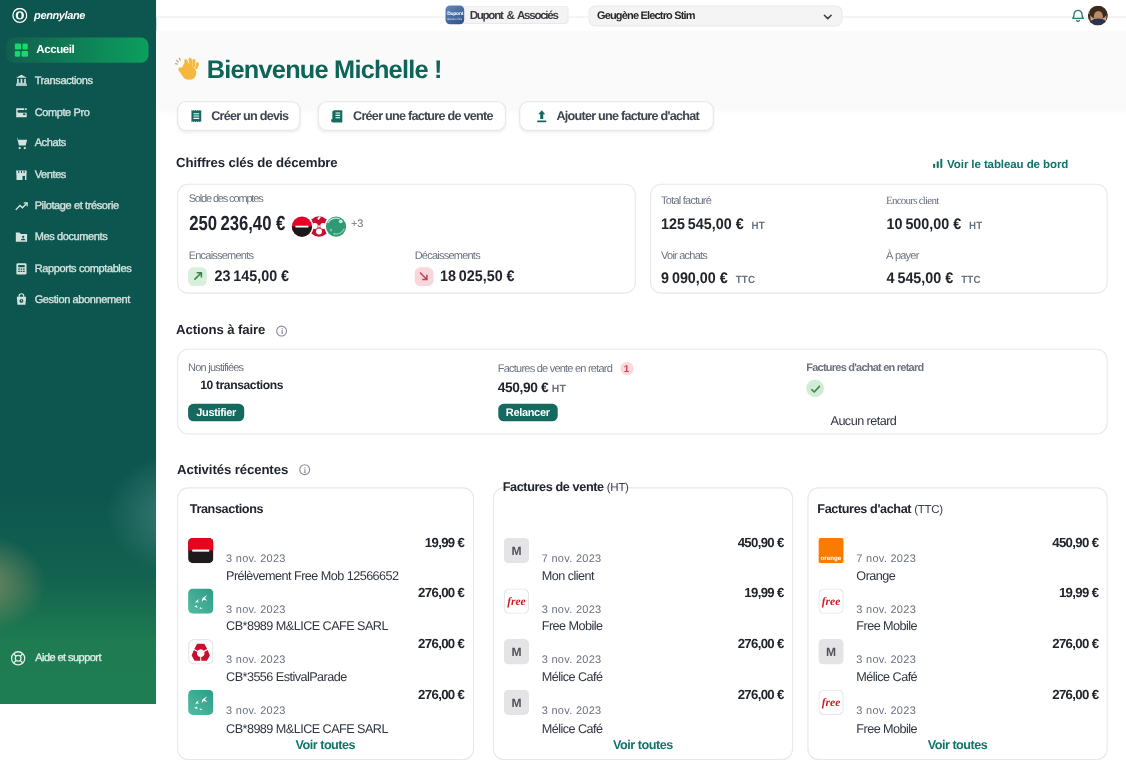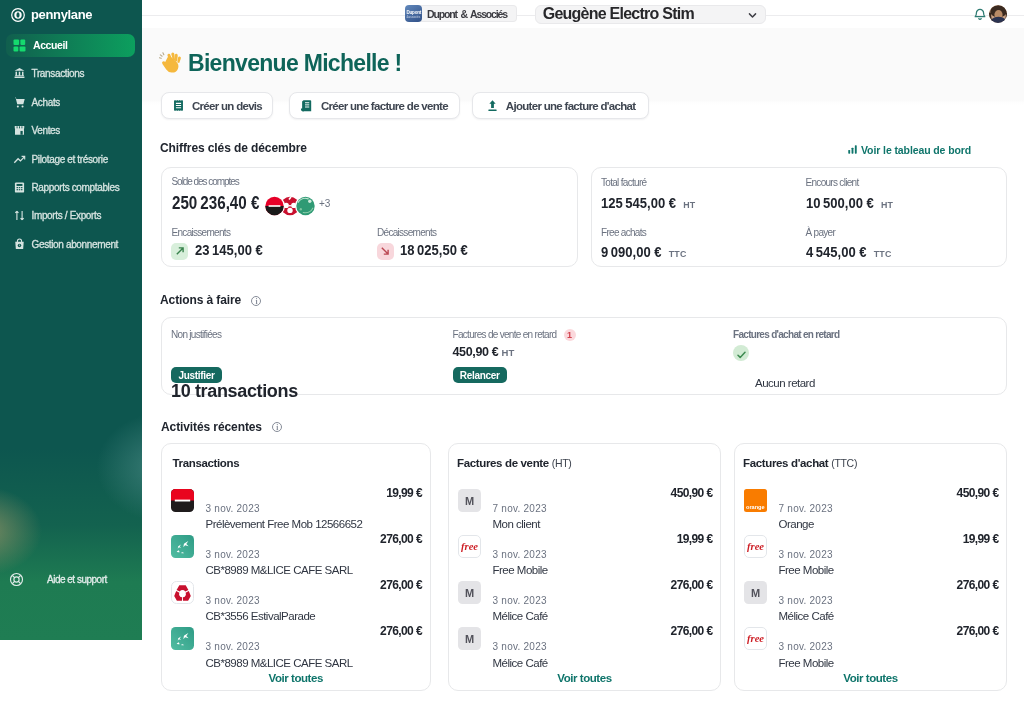--- a/index.html
+++ b/index.html
@@ -9,44 +9,44 @@
 
   
   #sidebar {
     position:absolute; left:0; top:0; width:142px; height:640px;
     background:
       radial-gradient(95px 78px at 115% 73%, rgba(62,128,122,0.95), rgba(62,128,122,0) 70%),
       radial-gradient(82px 62px at -12% 83%, rgba(133,142,99,0.9), rgba(133,142,99,0) 72%),
       linear-gradient(180deg, #0d564f 0%, #0d564f 70%, #13624f 82%, #1e7b52 91%, #1f7d53 100%);
   }
   .logo-row { position:absolute; left:11px; top:7px; display:flex; align-items:center; }
-  .logo-row span { color:#fff; font-size:13px; font-weight:bold; margin-left:6px; letter-spacing:-0.35px; }
+  .logo-row span { color:#fff; font-size:10px; font-weight:bold; margin-left:6px; letter-spacing:-0.35px;font-style:italic; }
   .active-item {
     position:absolute; left:6px; top:33.5px; width:129px; height:23px; border-radius:7px;
     background:linear-gradient(90deg,#115f4e 0%, #0c9f5e 100%);
     display:flex; align-items:center;
   }
   .active-item svg { margin-left:7px; }
   .active-item span { color:#fff; font-size:10.5px; font-weight:bold; margin-left:7px; letter-spacing:-0.4px; }
   .menu { position:absolute; left:0; top:59.7px; width:142px; }
   .menu-item { height:28.4px; display:flex; align-items:center; padding-left:13px; }
   .menu-item span { color:#d5e3e0; font-size:10px; margin-left:5.5px; white-space:nowrap; letter-spacing:-0.35px; -webkit-text-stroke:0.3px #d5e3e0; }
   .mi { width:13px; height:13px; flex:0 0 13px; }
-  .help-item { position:absolute; left:9px; top:572px; display:flex; align-items:center;gap:15px; }
+  .help-item { position:absolute; left:9px; top:591px; display:flex; align-items:center; }
   .help-item span { color:#e2ecea; font-size:10px; margin-left:8px; letter-spacing:-0.5px; -webkit-text-stroke:0.3px #e2ecea; }
 
   
   #header { position:absolute; left:142px; top:0; width:882px; height:16px; background:#fff; border-bottom:1px solid #ececee; }
   .badge { position:absolute; left:262.5px; top:5px; height:17px; display:flex; align-items:stretch; }
   .badge .blogo { width:17px; height:17px; border-radius:4px; background:linear-gradient(145deg,#6289bd 0%,#2f4f86 100%); position:relative; overflow:hidden; z-index:2; }
   .badge .blogo i { position:absolute; left:2px; top:4.5px; font-style:normal; color:#fff; font-size:4.5px; font-weight:bold; letter-spacing:-0.2px; }
   .badge .blogo u { position:absolute; left:2px; top:10px; text-decoration:none; color:#cfd9ea; font-size:3px; }
   .badge .btxt { background:#f4f4f5; border:1px solid #e9e9eb; border-left:none; border-radius:0 4px 4px 0; font-size:10.5px; font-weight:bold; color:#3a3a40; padding:0 9px 0 7.5px; display:flex; align-items:center; letter-spacing:-1.15px; word-spacing:1.8px; margin-left:-2px; }
   .dropdown { position:absolute; left:392.7px; top:4.5px; width:231px; height:19px; background:#f4f4f5; border:1px solid #e9e9eb; border-radius:6px; display:flex; align-items:center; }
-  .dropdown b { font-size:16px; color:#27272a; margin-left:7px; letter-spacing:-0.75px; }
+  .dropdown b { font-size:10px; color:#27272a; margin-left:7px; letter-spacing:-0.75px; }
   .dropdown svg { position:absolute; right:8px; top:5.5px; }
   .bell { position:absolute; left:832px; top:7.5px; }
   .avatar { position:absolute; left:846.5px; top:4.5px; width:18.5px; height:18.5px; border-radius:50%; overflow:hidden; }
 
   
   #main { position:absolute; left:142px; top:28px; width:882px; height:683px; background:#fff; }
   #band { position:absolute; left:0; top:0; width:882px; height:77px; background:linear-gradient(180deg,#fafafa 0 72px,#fdfdfd 74px,#fff 77px); }
   .h-title { position:absolute; left:17px; top:21.5px; font-size:23px; font-weight:bold; color:#0e6459; letter-spacing:-0.7px; line-height:26px; }
   .h-title svg { vertical-align:-3px; margin-right:7px; }
 
@@ -114,20 +114,28 @@
           <rect x="2.9" y="5.4" width="1.7" height="4.8"></rect>
           <rect x="6.65" y="5.4" width="1.7" height="4.8"></rect>
           <rect x="10.4" y="5.4" width="1.7" height="4.8"></rect>
           <rect x="1.8" y="11" width="11.4" height="1.7"></rect>
           <rect x="2.4" y="9.6" width="10.2" height="1"></rect>
         </svg>
         <span>Transactions</span>
       </div>
     <div class="menu-item">
         <svg class="mi" viewBox="0 0 15 15" fill="#d5e3e0">
+          <path d="M2 2.8 h8.2 v1.9 H4.6 a1.35 1.35 0 0 0 0 2.7 H13 V12.3 H2 Z"></path>
+          <path d="M11 2.8 H13 v1.9 h-2 Z"></path>
+          <rect x="9.2" y="8.2" width="2.4" height="1.7" fill="#0d564f"></rect>
+        </svg>
+        <span>Compte Pro</span>
+      </div>
+    <div class="menu-item">
+        <svg class="mi" viewBox="0 0 15 15" fill="#d5e3e0">
           <path d="M1 1.5 h2.3 l.5 1.9 h9.7 l-1.6 6.2 H4.9 L3.3 3.2 2.7 1.5 Z" stroke="none"></path>
           <circle cx="5.6" cy="12.2" r="1.2"></circle>
           <circle cx="11" cy="12.2" r="1.2"></circle>
         </svg>
         <span>Achats</span>
       </div>
     <div class="menu-item">
         <svg class="mi" viewBox="0 0 15 15" fill="#d5e3e0">
           <path d="M2 2.2 h11 v2.2 a1.7 1.7 0 0 1 -11 0 Z"></path>
           <path d="M2.3 6 h10.4 v6.4 H2.3 Z"></path>
@@ -137,42 +145,43 @@
           <rect x="8.6" y="8" width="2.6" height="4.4" fill="#0d564f"></rect>
         </svg>
         <span>Ventes</span>
       </div>
     <div class="menu-item">
         <svg class="mi" viewBox="0 0 15 15" fill="none" stroke="#d5e3e0" stroke-width="1.5">
           <path d="M1.5 11.3 5.9 6.6 l2.7 2.5 L13.4 4.2"></path>
           <path d="M9.9 3.9 h3.6 v3.6" stroke-width="1.3"></path>
         </svg>
         <span>Pilotage et trésorie</span>
+      </div>
+    <div class="menu-item">
+        <svg class="mi" viewBox="0 0 15 15" fill="#d5e3e0">
+          <path d="M1.6 2.6 h3.9 l1.3 1.6 h6.6 v8.2 H1.6 Z"></path>
+          <circle cx="9.3" cy="7.3" r="1.2" fill="#0d564f"></circle>
+          <path d="M6.9 10.9 a2.4 2 0 0 1 4.8 0 Z" fill="#0d564f"></path>
+        </svg>
+        <span>Mes documents</span>
       </div>
     <div class="menu-item">
         <svg class="mi" viewBox="0 0 15 15" fill="#d5e3e0">
           <rect x="2.2" y="1.6" width="10.6" height="11.8" rx="1.4"></rect>
           <rect x="4.1" y="3.4" width="6.8" height="2.3" fill="#0d564f"></rect>
           <g fill="#0d564f">
             <rect x="4.1" y="7" width="1.7" height="1.3"></rect>
             <rect x="6.65" y="7" width="1.7" height="1.3"></rect>
             <rect x="9.2" y="7" width="1.7" height="1.3"></rect>
             <rect x="4.1" y="9.4" width="1.7" height="1.3"></rect>
             <rect x="6.65" y="9.4" width="1.7" height="1.3"></rect>
             <rect x="9.2" y="9.4" width="1.7" height="1.3"></rect>
           </g>
         </svg>
         <span>Rapports comptables</span>
-      </div>
-    <div class="menu-item">
-        <svg class="mi" viewBox="0 0 15 15" fill="none" stroke="#d5e3e0" stroke-width="1.3">
-          <path d="M4.5 12.8 V2.6 M4.5 2.6 2.7 4.4 M4.5 2.6 6.3 4.4"></path>
-          <path d="M10.5 2.2 v10.2 M10.5 12.4 8.7 10.6 M10.5 12.4 12.3 10.6"></path>
-        </svg>
-        <span>Imports / Exports</span>
       </div>
     <div class="menu-item">
         <svg class="mi" viewBox="0 0 15 15" fill="#d5e3e0">
           <path d="M2.6 4.3 h9.8 l-0.7 8.4 H3.3 Z"></path>
           <path d="M5.1 5.8 V3.6 a2.4 2.4 0 0 1 4.8 0 V5.8" fill="none" stroke="#d5e3e0" stroke-width="1.25"></path>
           <circle cx="7.5" cy="8.7" r="2.05" fill="#0d564f"></circle>
           <path d="M7.5 7.6 v1.2 l.9 .55" stroke="#d5e3e0" stroke-width=".85" fill="none"></path>
         </svg>
         <span>Gestion abonnement</span>
       </div>
@@ -303,31 +312,31 @@
   <div class="val" style="left:52.5px; top:214px;">23 145,00 €</div>
   <div class="tag tag-r" style="left:234.5px; top:214.5px;">
       <svg width="10" height="10" viewBox="0 0 10 10" fill="none" stroke="#ba4752" stroke-width="1.4">
         <path d="M1.8 1.8 7.8 7.8 M8.1 3.8 V8.1 H3.8"></path>
       </svg>
     </div>
   <div class="val" style="left:258px; top:214px;">18 025,50 €</div>
 
   <div class="lbl" style="left:459px; top:148.5px;">Total facturé</div>
   <div class="val" style="left:459px; top:166.5px;">125 545,00 €&nbsp;&nbsp;<span class="unit">HT</span></div>
-  <div class="lbl" style="left:663.5px; top:148.5px;">Encours client</div>
+  <div class="lbl" style="left:663.5px; top:148.5px;font-family:Liberation Serif, serif;">Encours client</div>
   <div class="val" style="left:663.5px; top:166.5px;">10 500,00 €&nbsp;&nbsp;<span class="unit">HT</span></div>
-  <div class="lbl" style="left:459px; top:199px;">Free achats</div>
+  <div class="lbl" style="left:459px; top:199px;">Voir achats</div>
   <div class="val" style="left:459px; top:215.5px;">9 090,00 €&nbsp;&nbsp;<span class="unit">TTC</span></div>
   <div class="lbl" style="left:663.5px; top:199px;">À payer</div>
   <div class="val" style="left:663.5px; top:215.5px;">4 545,00 €&nbsp;&nbsp;<span class="unit">TTC</span></div>
 
   <div class="sec-h" style="left:18px; top:265px;">Actions à faire <span class="info">i</span></div>
   <div class="card" style="left:19px; top:289px; width:846px; height:78px;"></div>
   <div class="lbl" style="left:29px; top:301px;">Non justifiées</div>
-  <div class="val" style="left:29px; top:316.5px; font-size:18px; transform:none; letter-spacing:-0.35px;margin-top:36px;">10 transactions</div>
+  <div class="val" style="left:40px; top:316.5px; font-size:11px; transform:none; letter-spacing:-0.35px;">10 transactions</div>
   <div class="tealbtn" style="left:29px; top:339px; width:51px;">Justifier</div>
 
   <div class="lbl" style="left:310.5px; top:301px;">Factures de vente en retard <span class="numbadge">1</span></div>
   <div class="val" style="left:310.5px; top:316.5px; font-size:12.5px; transform:none; letter-spacing:-0.35px;">450,90 € <span class="unit">HT</span></div>
   <div class="tealbtn" style="left:310.5px; top:339px; width:54.5px;">Relancer</div>
 
   <div class="lbl" style="left:591px; top:301px;font-weight:bold;">Factures d'achat en retard</div>
   <div class="okcircle" style="left:591px; top:316.5px;"><svg width="9" height="8" viewBox="0 0 9 8" style="margin:4px 0 0 3.5px;" fill="none" stroke="#3d8a50" stroke-width="1.5" stroke-linecap="round" stroke-linejoin="round">
         <path d="M1 4.2 3.2 6.4 8 1.2"></path>
       </svg></div>
@@ -391,21 +400,21 @@
             <path d="M7.3 11.3 l2.7-1.8 -1.3 2 1.4 1.4 -2.2-.6 -1.1 1.4 .2-1.6 Z"></path>
             <path d="M5.6 16.4 q1.9 1.3 3.1 .8 l-1-1.9 q-1.2.7-2.1 1.1 Z"></path>
             <path d="M10.4 18.2 q1.7.4 2.7-.2 l-2.3-.9 Z"></path>
           </g>
         </svg></div>
       <div class="row-name" style="left:63.5px; top:596.5px;">CB*8989 M&amp;LICE CAFE SARL</div>
       <div class="row-amt" style="left:153.5px; top:596px; width:126.5px;">276,00 €</div>
       <div class="row-date" style="left:63.5px; top:613.2px;">3 nov. 2023</div>
       <div class="voir" style="left:19px; width:269.5px; top:643.5px;">Voir toutes</div>
     </div>
-  <div class="acard-title" style="left:315px; top:429px;">Factures de vente <em>(HT)</em></div>
+  <div class="acard-title" style="left:315px; top:409px;">Factures de vente <em>(HT)</em></div>
   <div id="c2">
       <div class="row-ic" style="left:316px; top:460.7px;"><svg width="23" height="23" viewBox="0 0 23 23">
           <rect width="23" height="23" rx="4.5" fill="#e4e4e7"></rect>
           <text x="11.5" y="15.5" font-family="Liberation Sans" font-size="11" font-weight="bold" fill="#52525b" text-anchor="middle">M</text>
         </svg></div>
       <div class="row-name" style="left:350.5px; top:458.2px;">Mon client</div>
       <div class="row-amt" style="left:444px; top:457.7px; width:126.5px;">450,90 €</div>
       <div class="row-date" style="left:350.5px; top:474.9px;">7 nov. 2023</div>
       <div class="row-ic" style="left:316px; top:506.8px;"><svg width="23" height="23" viewBox="0 0 23 23">
           <rect x=".5" y=".5" width="22" height="22" rx="4.5" fill="#fff" stroke="#e3e6ea" stroke-width="1"></rect>

